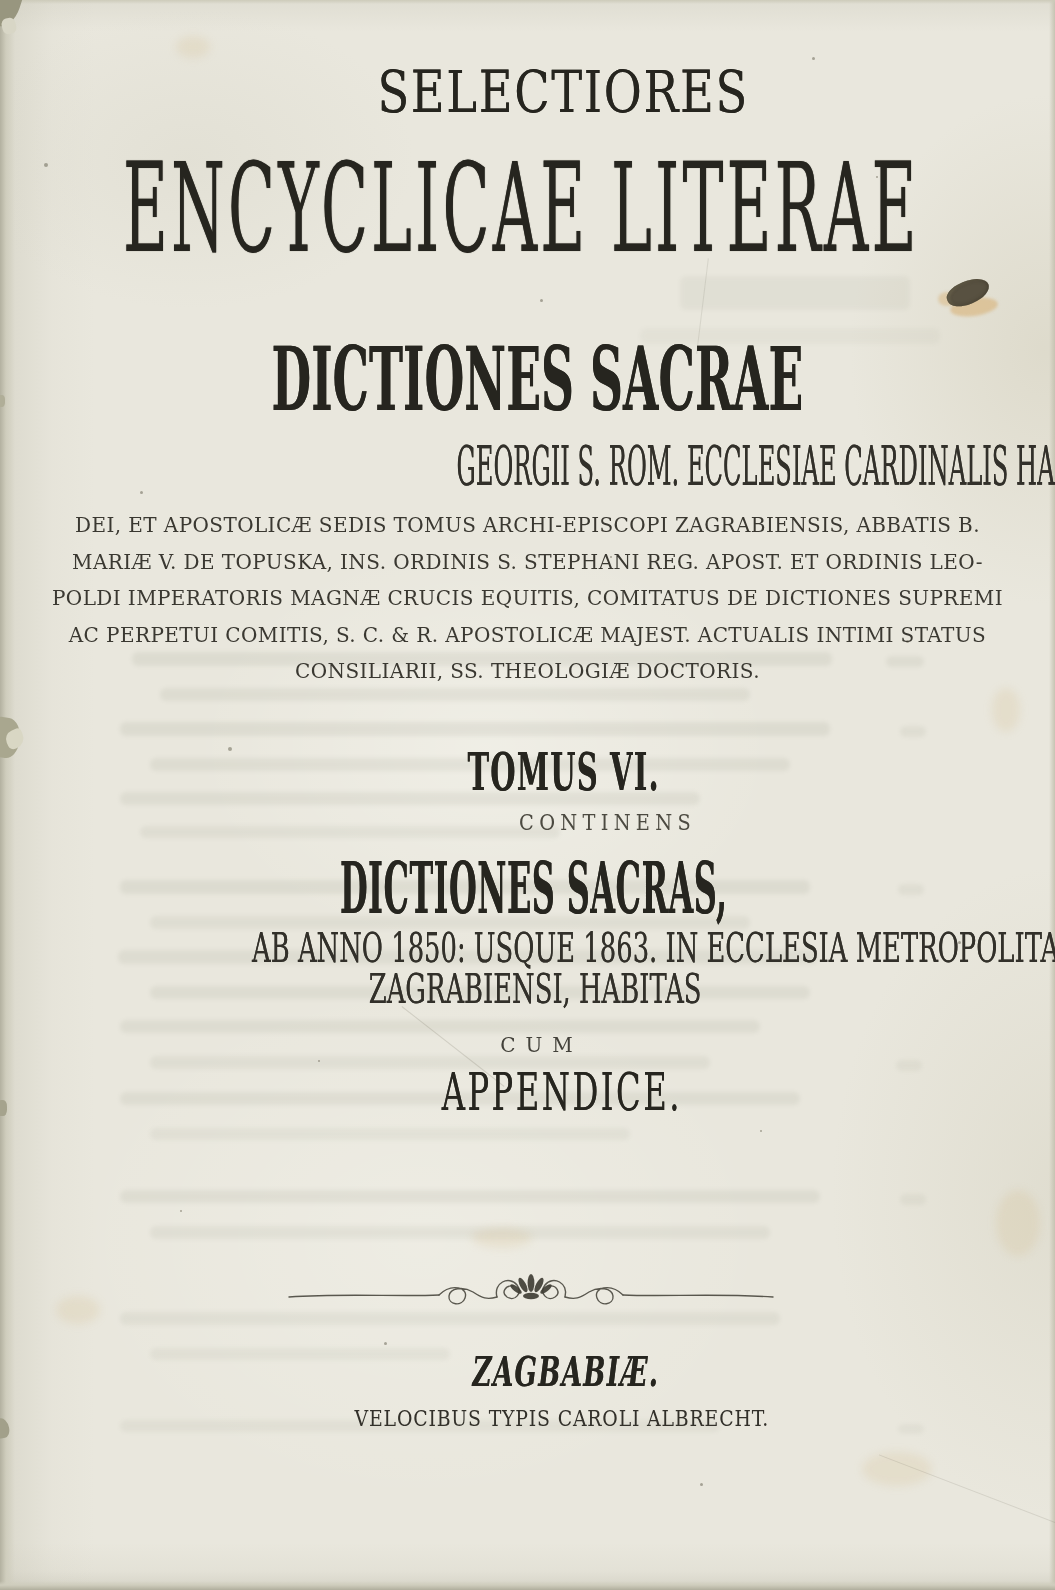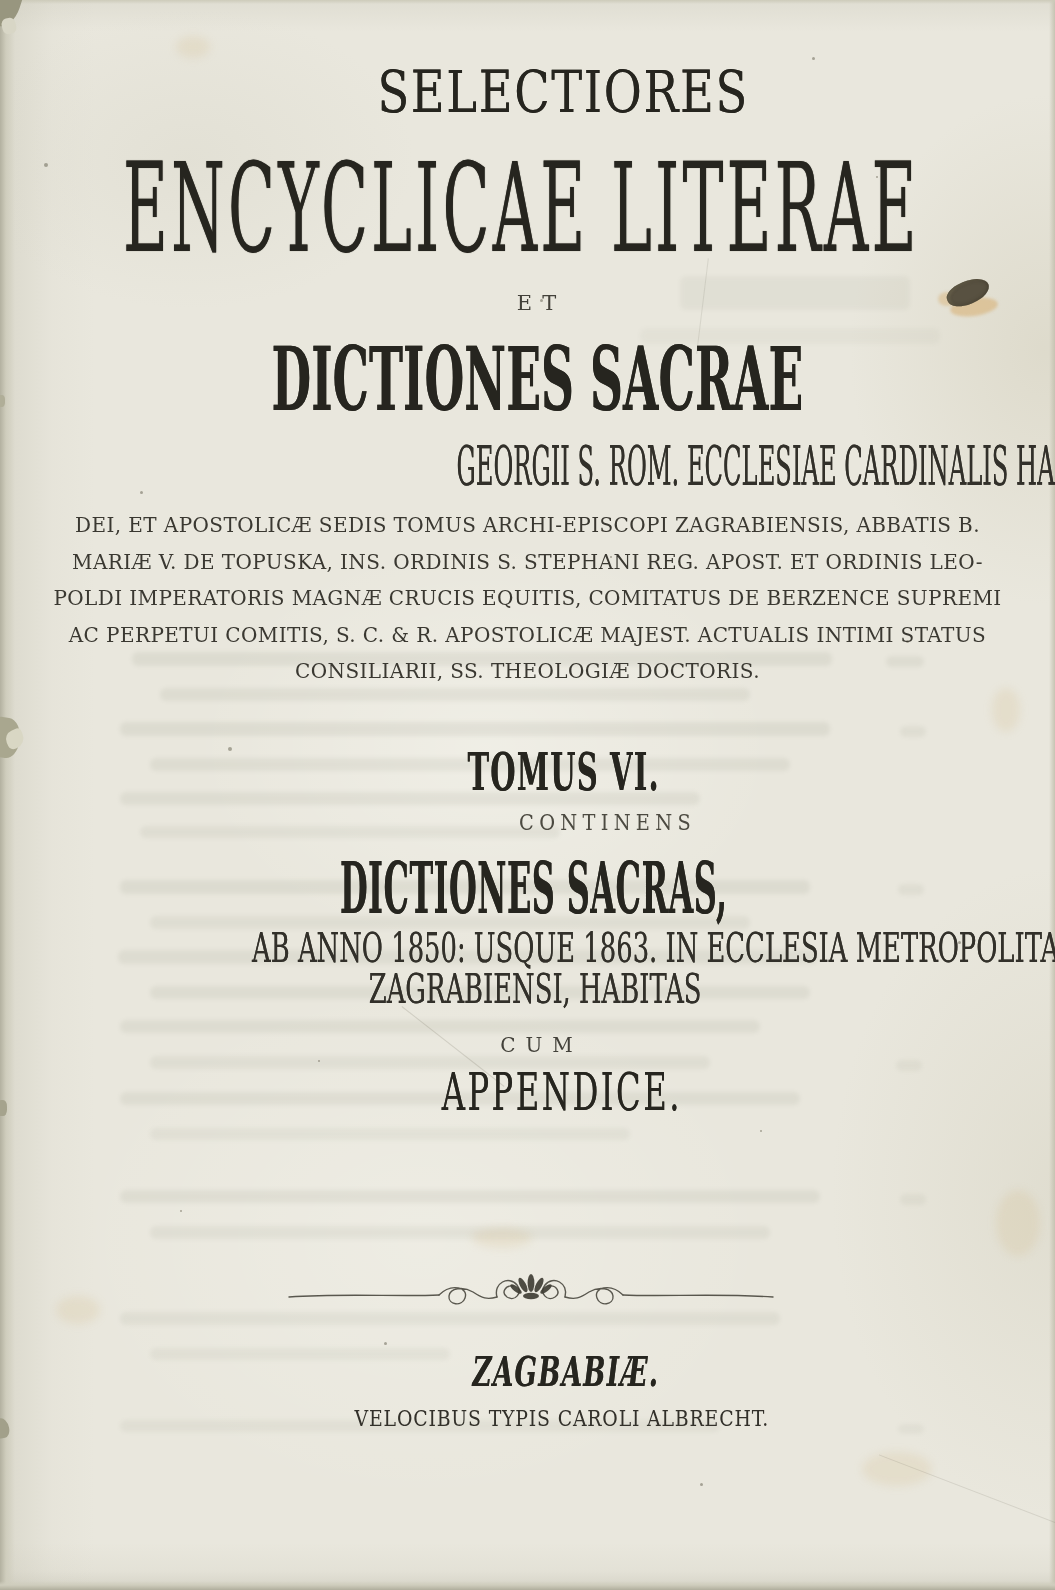--- a/index.html
+++ b/index.html
@@ -191,36 +191,33 @@
   <div class="stain-core"></div>
 
   <div class="block series-title inky">
     <span>SELECTIORES</span>
   </div>
 
   <div class="block main-title inky">
     <span>ENCYCLICAE LITERAE</span>
   </div>
 
-  <div class="block et-line">
-    <span>ET</span>
-  </div>
 
   <div class="block subtitle inky">
     <span>DICTIONES SACRAE</span>
   </div>
 
   <div class="block author-line inky">
     <span>GEORGII S. ROM. ECCLESIAE CARDINALIS HAULIK,</span>
   </div>
 
   <div class="block author-titles">
     <div>DEI, ET APOSTOLICÆ SEDIS TOMUS ARCHI-EPISCOPI ZAGRABIENSIS, ABBATIS B.</div>
     <div>MARIÆ V. DE TOPUSKA, INS. ORDINIS S. STEPHANI REG. APOST. ET ORDINIS LEO-</div>
-    <div>POLDI IMPERATORIS MAGNÆ CRUCIS EQUITIS, COMITATUS DE BERZENCE SUPREMI</div>
+    <div>POLDI IMPERATORIS MAGNÆ CRUCIS EQUITIS, COMITATUS DE DICTIONES SUPREMI</div>
     <div>AC PERPETUI COMITIS, S. C. &amp; R. APOSTOLICÆ MAJEST. ACTUALIS INTIMI STATUS</div>
     <div>CONSILIARII, SS. THEOLOGIÆ DOCTORIS.</div>
   </div>
 
   <div class="block volume inky">
     <span>TOMUS VI.</span>
   </div>
 
   <div class="block continens">
     <span>CONTINENS</span>

